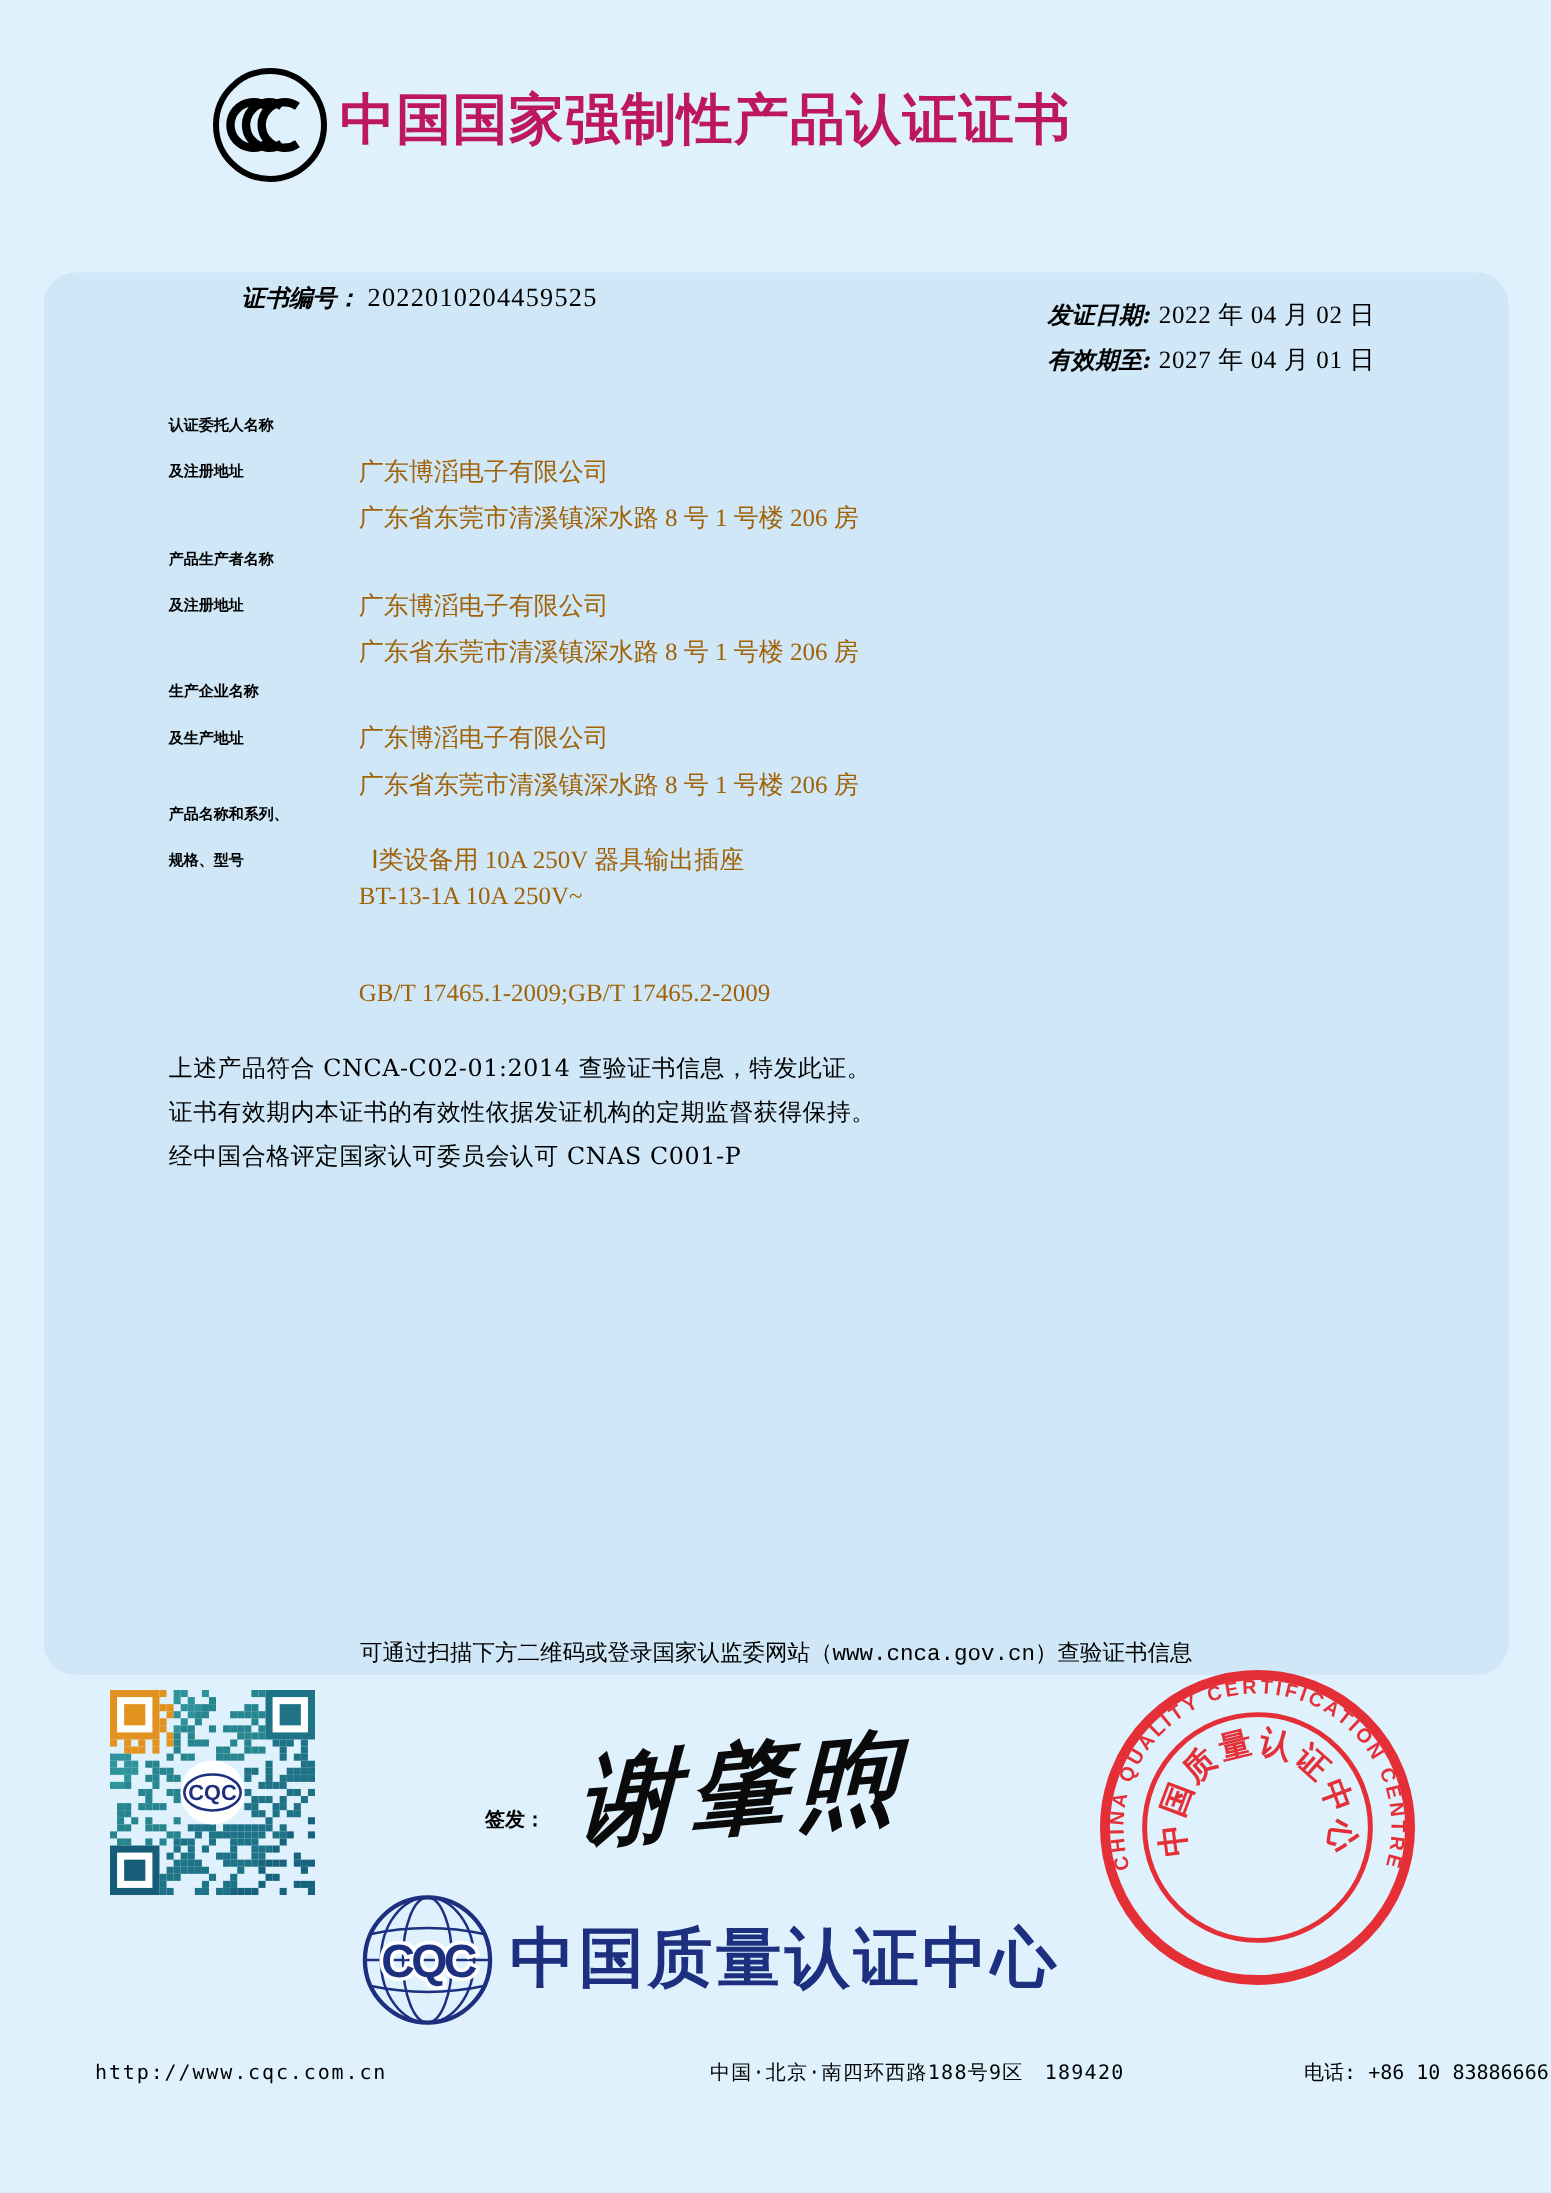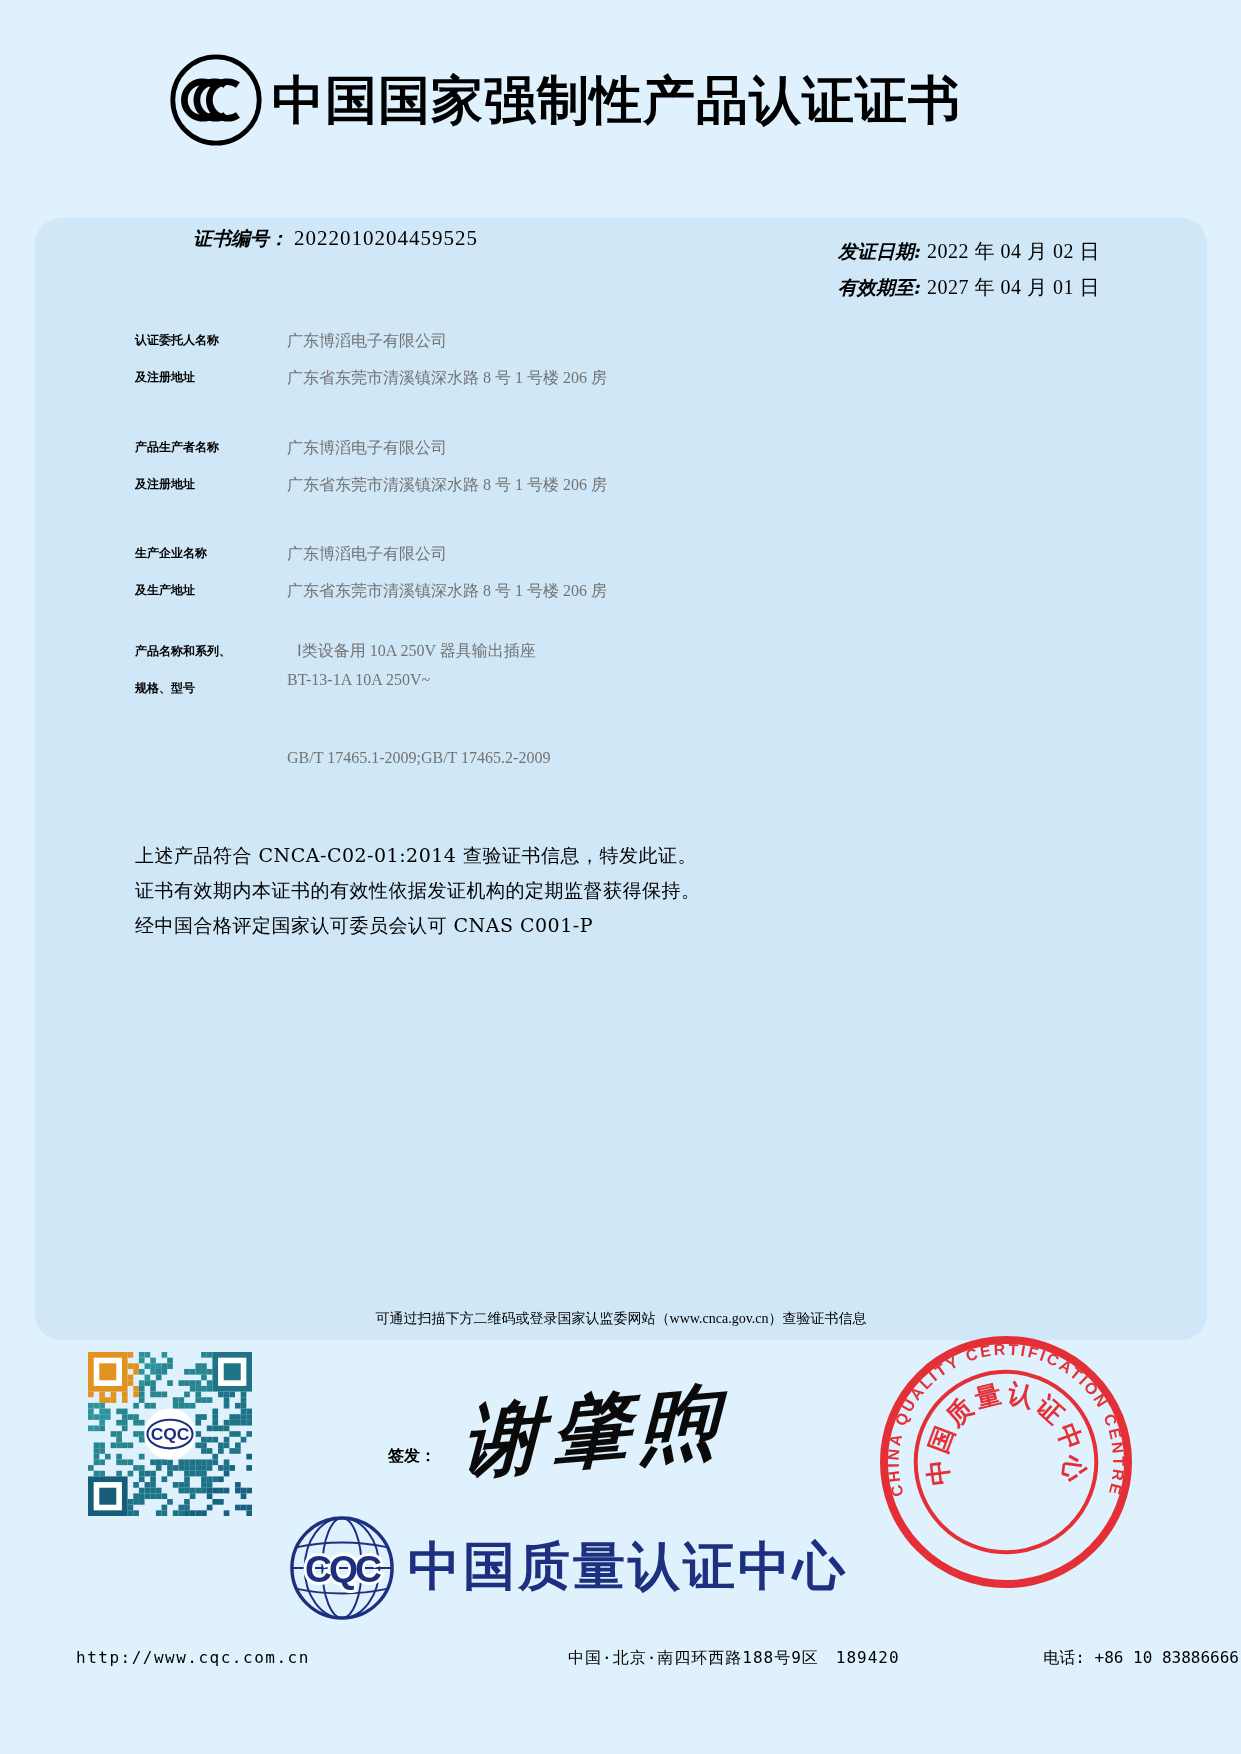--- a/index.html
+++ b/index.html
@@ -10,52 +10,52 @@
   }
   .page{position:absolute;inset:0}
   .panel{
     position:absolute;left:35px;top:218px;width:1172px;height:1122px;
     background:#cfe7f7;border-radius:26px;
   }
   
   .ccc-logo{position:absolute;left:168px;top:52px;width:96px;height:96px}
   .title{
     position:absolute;left:272px;top:66px;margin:0;
-    font-size:52px;font-weight:700;letter-spacing:1px;color:#000000;
+    font-size:44px;font-weight:700;letter-spacing:1px;color:#be185d;
     font-family:"Liberation Sans",sans-serif;white-space:nowrap;
   }
   
   .cert-no{position:absolute;left:193px;top:226px;white-space:nowrap}
   .meta-label{font-family:"DejaVu Serif",serif;font-style:italic;font-weight:bold;font-size:19px;color:#000}
   .meta-value{font-family:"Liberation Serif",serif;font-size:20px;margin-left:6px;letter-spacing:.5px;color:#000}
   .cert-no .meta-value{font-size:21px;letter-spacing:1px}
   .issue{position:absolute;left:838px;top:238px;white-space:nowrap}
   .expiry{position:absolute;left:838px;top:274px;white-space:nowrap}
   
   .flabel{
     position:absolute;left:135px;width:170px;
     font-weight:bold;font-size:12px;line-height:37px;color:#000;white-space:nowrap;
   }
   .fvalue{
     position:absolute;left:287px;width:840px;
-    font-family:"Liberation Serif",serif;font-size:16px;line-height:37px;color:#737373;white-space:nowrap;
+    font-family:"Liberation Serif",serif;font-size:20px;line-height:37px;color:#a16207;white-space:nowrap;margin-top:38px;
   }
   .b0{top:322px}.b1{top:429px}.b2{top:535px}.b3{top:633px}.b4{top:739px}
   .v-tight{line-height:29px;padding-top:3px}
   .v-indent{padding-left:10px}
   
   .statement{
     position:absolute;left:135px;top:838px;
     font-family:"DejaVu Serif",serif;font-size:19px;line-height:35px;color:#000;
     letter-spacing:.5px;white-space:nowrap;
   }
   
   .qr-note{
     position:absolute;left:35px;top:1310px;width:1172px;text-align:center;
-    font-family:Liberation Serif, serif;font-size:14px;color:#000;
+    font-family:Liberation Mono, monospace;font-size:18px;color:#000;
   }
   
   .qr{position:absolute;left:88px;top:1352px;width:164px;height:164px}
   
   .sign-label{position:absolute;left:388px;top:1446px;font-size:16px;font-weight:bold;color:#000}
   .signature{
     position:absolute;left:462px;top:1378px;
     font-family:"DejaVu Serif",serif;font-style:italic;font-weight:700;
     font-size:80px;letter-spacing:8px;color:#0a0a0a;
     transform:rotate(-5deg) skewX(-6deg);white-space:nowrap;

